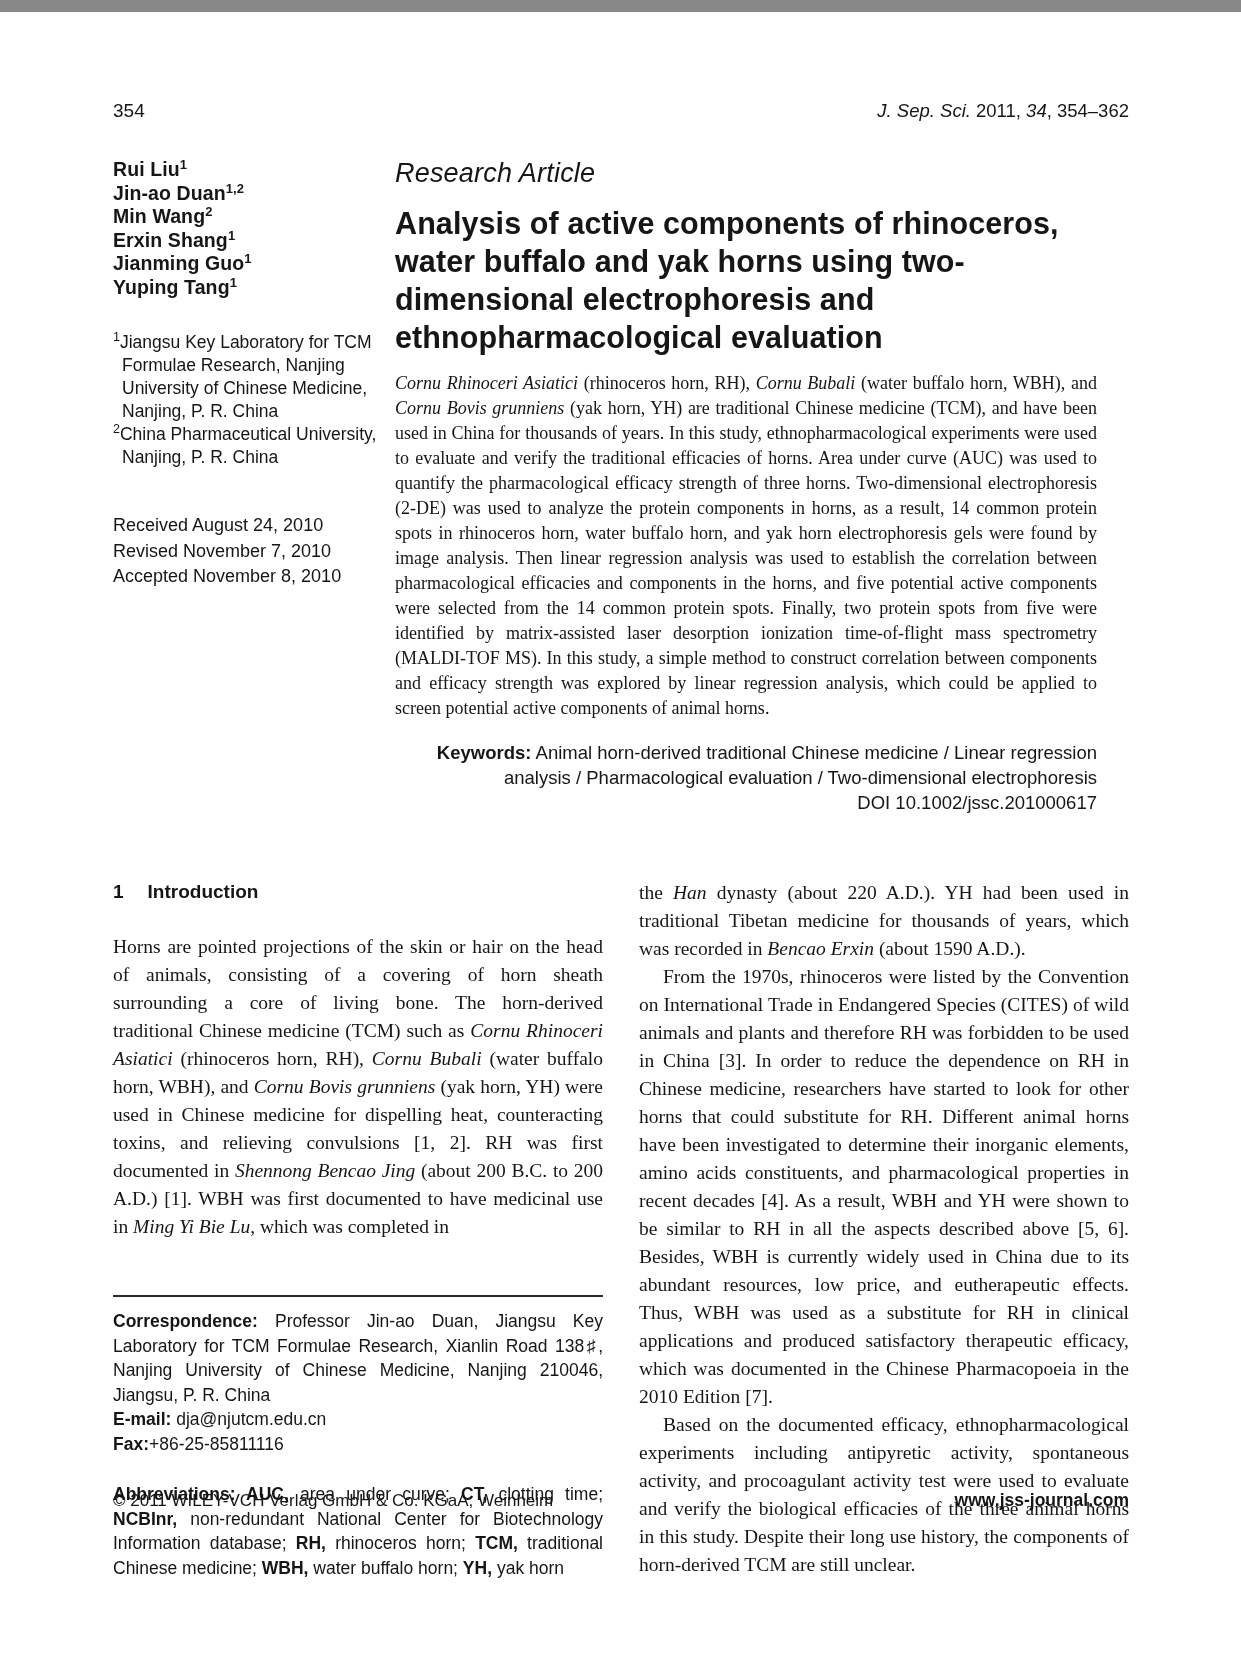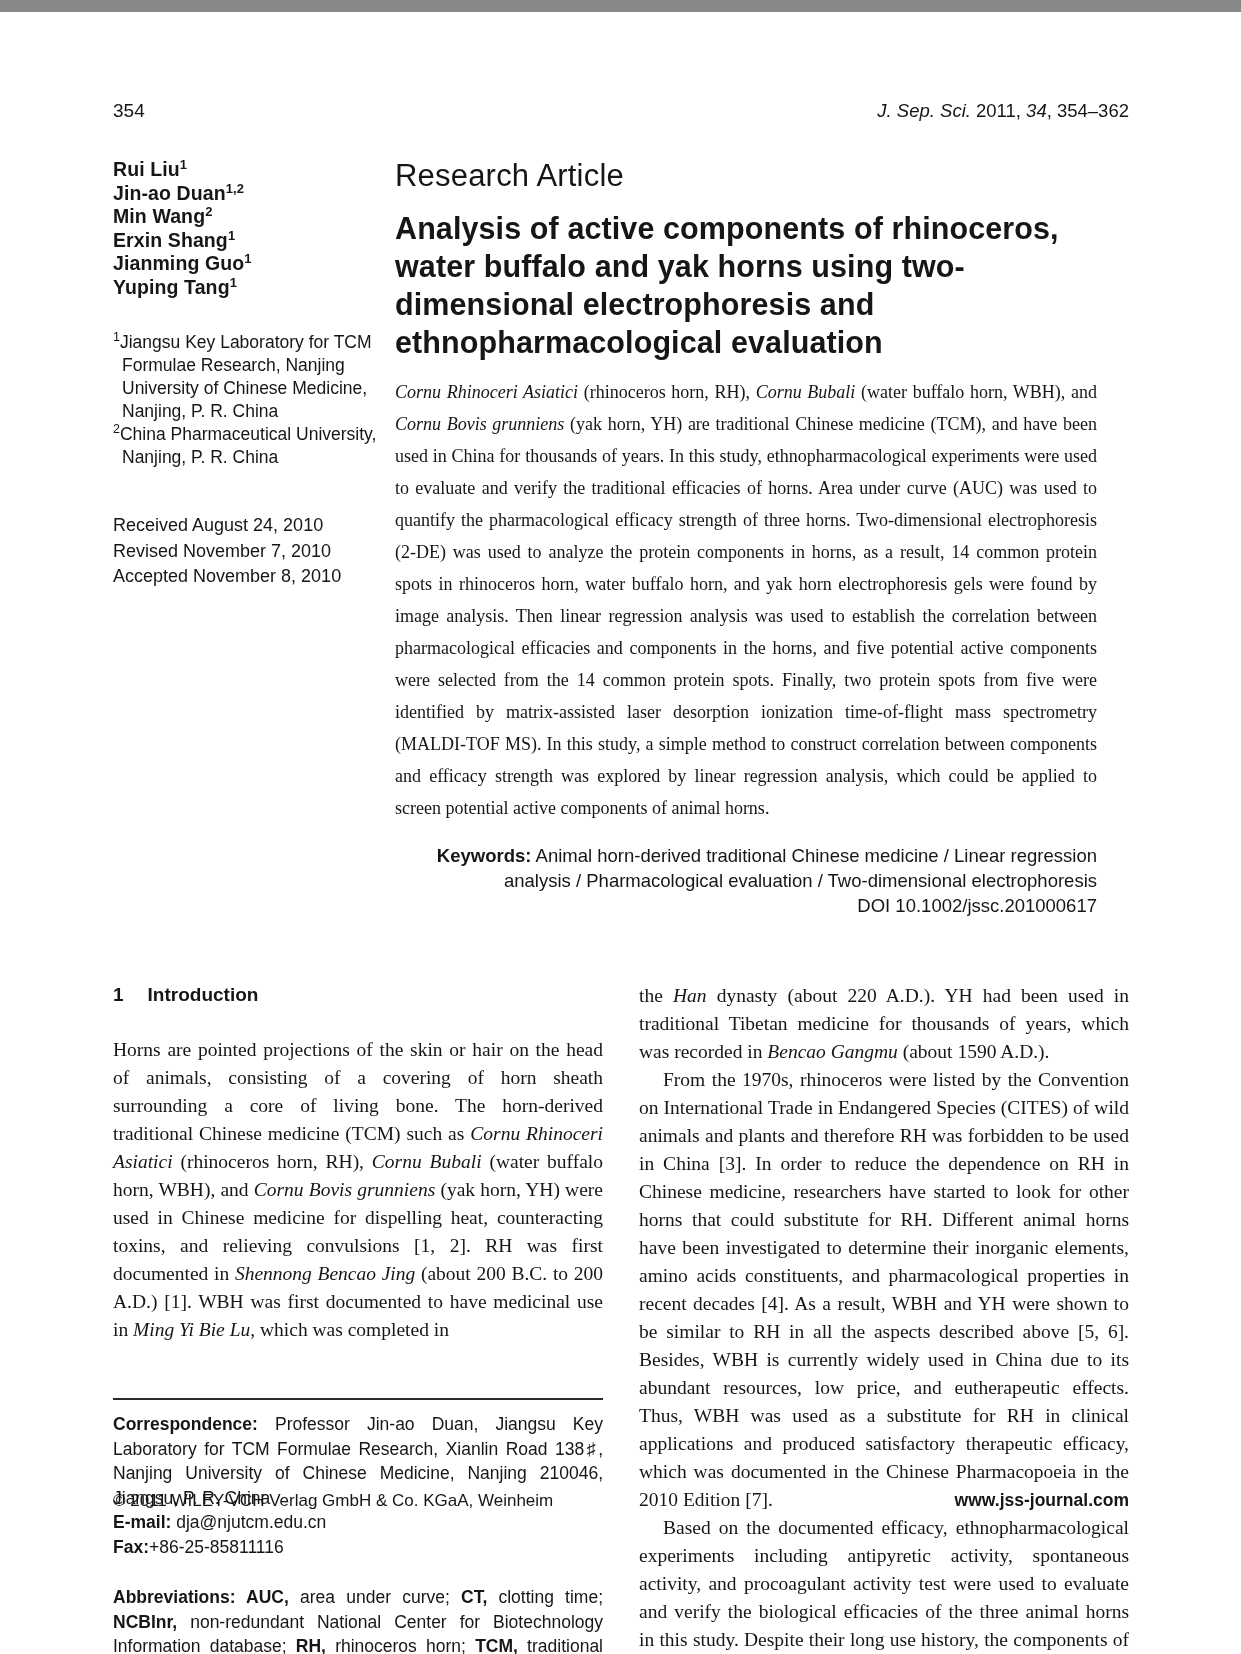--- a/index.html
+++ b/index.html
@@ -20,27 +20,27 @@
   
   .masthead { display: flex; margin-top: 36px; }
   .aside { width: 282px; flex: 0 0 282px; font-family: "Liberation Sans", sans-serif; }
   .authors { font-weight: bold; font-size: 19.5px; line-height: 23.5px; letter-spacing: .1px; }
   .authors sup { font-size: 13px; }
   .affils { margin-top: 32px; font-size: 17.5px; line-height: 23px; }
   .affil { padding-left: 9px; text-indent: -9px; }
   .affil sup { font-size: 12.5px; }
   .dates { margin-top: 44px; font-size: 18px; line-height: 25.5px; }
   .headmain { flex: 1 1 auto; padding-right: 32px; }
-  .arttype { font-family: "Liberation Sans", sans-serif; font-size: 31px; letter-spacing: .2px; }
+  .arttype { font-family: "Liberation Sans", sans-serif; font-size: 27px; letter-spacing: .2px; font-style: italic; }
   .title {
     font-family: "Liberation Sans", sans-serif; font-weight: bold;
     font-size: 30.5px; line-height: 38px; margin-top: 15px; letter-spacing: .1px;
   }
   .abstract {
-    margin-top: 15px; font-size: 18px; line-height: 32px;
+    margin-top: 15px; font-size: 18px; line-height: 25px;
     text-align: justify; text-justify: inter-word;
   }
   .abstract i { font-style: italic; }
   .kwblock {
     margin-top: 19px; font-family: "Liberation Sans", sans-serif;
     font-size: 18.5px; line-height: 25px; text-align: right;
   }
   .kwblock .doi { font-weight: normal; }
   
   .bodycols { display: flex; gap: 36px; margin-top: 64px; }
@@ -126,21 +126,21 @@
       <div class="corr">
         <hr class="rule">
         <p><b>Correspondence:</b><span> Professor Jin-ao Duan, Jiangsu Key Laboratory for TCM Formulae Research, Xianlin Road 138♯, Nanjing University of Chinese Medicine, Nanjing 210046, Jiangsu, P. R. China</span></p>
         <p><b>E-mail:</b><span> dja@njutcm.edu.cn</span></p>
         <p><b>Fax:</b><span>+86-25-85811116</span></p>
         <p class="abbr"><b>Abbreviations: </b><b>AUC,</b><span> area under curve; </span><b>CT,</b><span> clotting time; </span><b>NCBInr,</b><span> non-redundant National Center for Biotechnology Information database; </span><b>RH,</b><span> rhinoceros horn; </span><b>TCM,</b><span> traditional Chinese medicine; </span><b>WBH,</b><span> water buffalo horn; </span><b>YH,</b><span> yak horn</span></p>
       </div>
     </div>
 
     <div class="col">
-      <p class="body"><span>the </span><i>Han</i><span> dynasty (about 220 A.D.). YH had been used in traditional Tibetan medicine for thousands of years, which was recorded in </span><i>Bencao Gangmu</i><span> (about 1590 A.D.).</span></p>
+      <p class="body"><span>the </span><i>Han</i><span> dynasty (about 220 A.D.). YH had been used in traditional Tibetan medicine for thousands of years, which was recorded in </span><i>Bencao Erxin</i><span> (about 1590 A.D.).</span></p>
       <p class="body indent">From the 1970s, rhinoceros were listed by the Convention on International Trade in Endangered Species (CITES) of wild animals and plants and therefore RH was forbidden to be used in China [3]. In order to reduce the dependence on RH in Chinese medicine, researchers have started to look for other horns that could substitute for RH. Different animal horns have been investigated to determine their inorganic elements, amino acids constituents, and pharmacological properties in recent decades [4]. As a result, WBH and YH were shown to be similar to RH in all the aspects described above [5, 6]. Besides, WBH is currently widely used in China due to its abundant resources, low price, and eutherapeutic effects. Thus, WBH was used as a substitute for RH in clinical applications and produced satisfactory therapeutic efficacy, which was documented in the Chinese Pharmacopoeia in the 2010 Edition [7].</p>
       <p class="body indent">Based on the documented efficacy, ethnopharmacological experiments including antipyretic activity, spontaneous activity, and procoagulant activity test were used to evaluate and verify the biological efficacies of the three animal horns in this study. Despite their long use history, the components of horn-derived TCM are still unclear.</p>
     </div>
   </div>
 
   <div class="pgfoot">
     <span>© 2011 WILEY-VCH Verlag GmbH &amp; Co. KGaA, Weinheim</span>
     <span class="site">www.jss-journal.com</span>
   </div>
 

